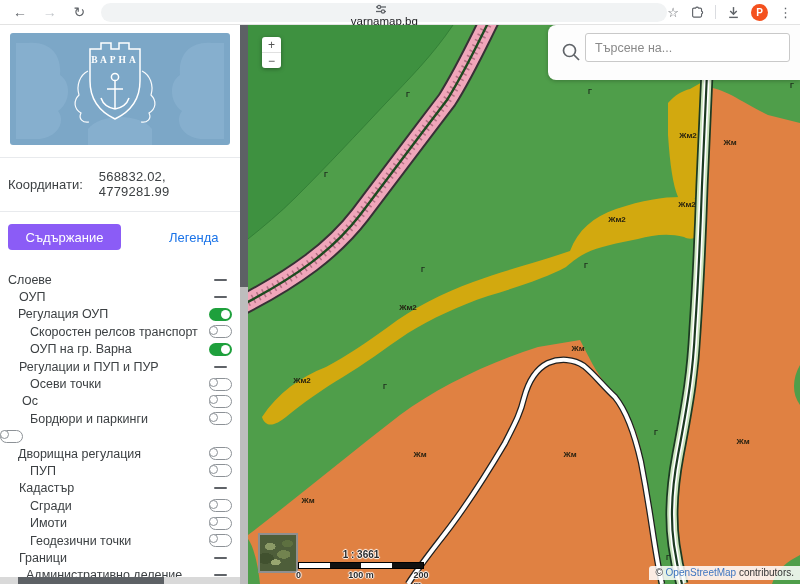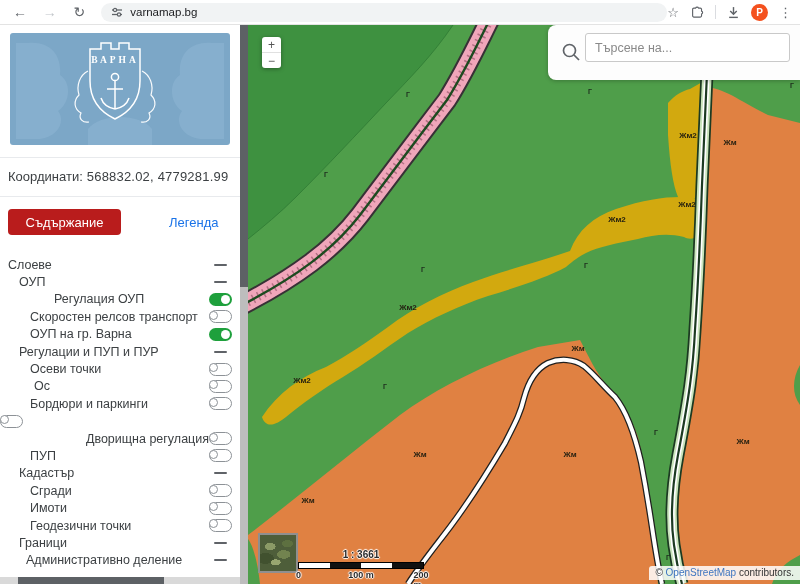--- a/index.html
+++ b/index.html
@@ -6,21 +6,21 @@
   html,body { width:800px; height:584px; overflow:hidden;
     font-family:"Liberation Sans", sans-serif; background:#fff; }
 
   
   .browser-bar { height:25px; background:#fff; border-bottom:1px solid #e3e3e3;
     display:flex; align-items:center; padding:0 8px; }
   .nav-ico { width:24px; height:20px; display:flex; align-items:center; justify-content:center;
     color:#5f6368; font-size:14px; margin-right:6px; cursor:pointer; }
   .nav-ico.disabled { color:#c1c5c9; }
   .omnibox { width:572px; height:19px; background:#f1f3f4; border-radius:10px;
-    display:flex; align-items:center; padding:0 10px; margin-left:4px; }
+    display:flex; align-items:center; padding:0 10px; margin-left:4px;flex-direction:column; }
   .omnibox .site-ico { margin-right:7px; display:flex; }
   .omnibox .url { font-size:11.5px; color:#202124; }
   .chrome-right { margin-left:auto; display:flex; align-items:center; gap:11px; }
   .chrome-right .sep { width:1px; height:14px; background:#dadce0; }
   .star { color:#5f6368; font-size:13px; cursor:pointer; }
   .avatar { width:17px; height:17px; border-radius:50%; background:#f4511e; color:#fff;
     font-size:10px; font-weight:bold; display:flex; align-items:center; justify-content:center; cursor:pointer; }
   .kebab { color:#5f6368; font-size:13px; cursor:pointer; }
 
   
@@ -28,23 +28,23 @@
   .sidebar { width:240px; height:559px; background:#fff; position:relative; overflow:hidden; }
   .vscroll { width:8px; height:559px; background:#bdbdbd; position:relative; }
   .vscroll .thumb { position:absolute; top:0; left:0; width:8px; height:262px; background:#5d6165; }
   .map { width:552px; height:559px; position:relative; overflow:hidden; background:#4f9e4a; }
 
   
   .banner { margin:8px 10px 0 10px; height:112px; border-radius:3px; background:#7ca7c7;
     position:relative; overflow:hidden; }
   .divider { height:1px; background:#e8eaed; margin:12px 0 0 0; }
   .coords-row { display:flex; align-items:center; padding:11px 8px 0 8px; font-size:13px; color:#3c4043; }
-  .coords-row .cval { margin-left:4px; letter-spacing:.2px; }
+  .coords-row .cval { margin-left:16px; letter-spacing:.2px; }
   .btn-row { display:flex; align-items:center; margin:12px 8px 0 8px; }
-  .btn-primary { background:#b91c1c; color:#fff; border:none; border-radius:4px;
+  .btn-primary { background:#8b5cf6; color:#fff; border:none; border-radius:4px;
     width:113px; height:26px; font-size:13px; cursor:pointer; font-family:inherit; }
   .btn-link { background:none; border:none; color:#1a73e8; font-size:13px;
     margin-left:48px; cursor:pointer; font-family:inherit; }
   .tree { margin-top:21px; }
   .tree-row { display:flex; align-items:center; height:17.4px; padding-right:8px;
     font-size:12.5px; color:#3c4043; }
   .tree-row .lbl { flex:1; white-space:nowrap; overflow:hidden; }
   .minus { width:13px; height:2px; background:#5f6368; border-radius:1px; margin:0 5px; cursor:pointer; }
   .toggle { width:23px; height:13px; border-radius:7px; position:relative; cursor:pointer; flex:none; }
   .toggle.on { background:#1ea03c; }
@@ -176,52 +176,52 @@
     <div class="tree" id="layer-tree">
         <div class="tree-row">
           <span class="lbl" style="padding-left: 8px;">Слоеве</span>
           <div class="minus"></div>
         </div>
         <div class="tree-row">
           <span class="lbl" style="padding-left: 19px;">ОУП</span>
           <div class="minus"></div>
         </div>
         <div class="tree-row">
-          <span class="lbl" style="padding-left: 18px; margin-left: 36px;">Регулация ОУП</span>
+          <span class="lbl" style="padding-left: 18px;">Регулация ОУП</span>
           <div class="toggle on"></div>
         </div>
         <div class="tree-row">
           <span class="lbl" style="padding-left: 30px;">Скоростен релсов транспорт</span>
           <div class="toggle off"></div>
         </div>
         <div class="tree-row">
           <span class="lbl" style="padding-left: 30px;">ОУП на гр. Варна</span>
           <div class="toggle on"></div>
         </div>
         <div class="tree-row">
           <span class="lbl" style="padding-left: 19px;">Регулации и ПУП и ПУР</span>
           <div class="minus"></div>
         </div>
         <div class="tree-row">
           <span class="lbl" style="padding-left: 30px;">Осеви точки</span>
           <div class="toggle off"></div>
         </div>
         <div class="tree-row">
-          <span class="lbl" style="padding-left: 34px;">Ос</span>
+          <span class="lbl" style="padding-left: 22px;">Ос</span>
           <div class="toggle off"></div>
         </div>
         <div class="tree-row">
           <span class="lbl" style="padding-left: 30px;">Бордюри и паркинги</span>
           <div class="toggle off"></div>
         </div>
         <div class="tree-row">
           <div class="toggle off"></div>
         </div>
         <div class="tree-row">
-          <span class="lbl" style="padding-left: 18px; text-align: right;">Дворищна регулация</span>
+          <span class="lbl" style="padding-left: 18px;">Дворищна регулация</span>
           <div class="toggle off"></div>
         </div>
         <div class="tree-row">
           <span class="lbl" style="padding-left: 30px;">ПУП</span>
           <div class="toggle off"></div>
         </div>
         <div class="tree-row">
           <span class="lbl" style="padding-left: 19px;">Кадастър</span>
           <div class="minus"></div>
         </div>

